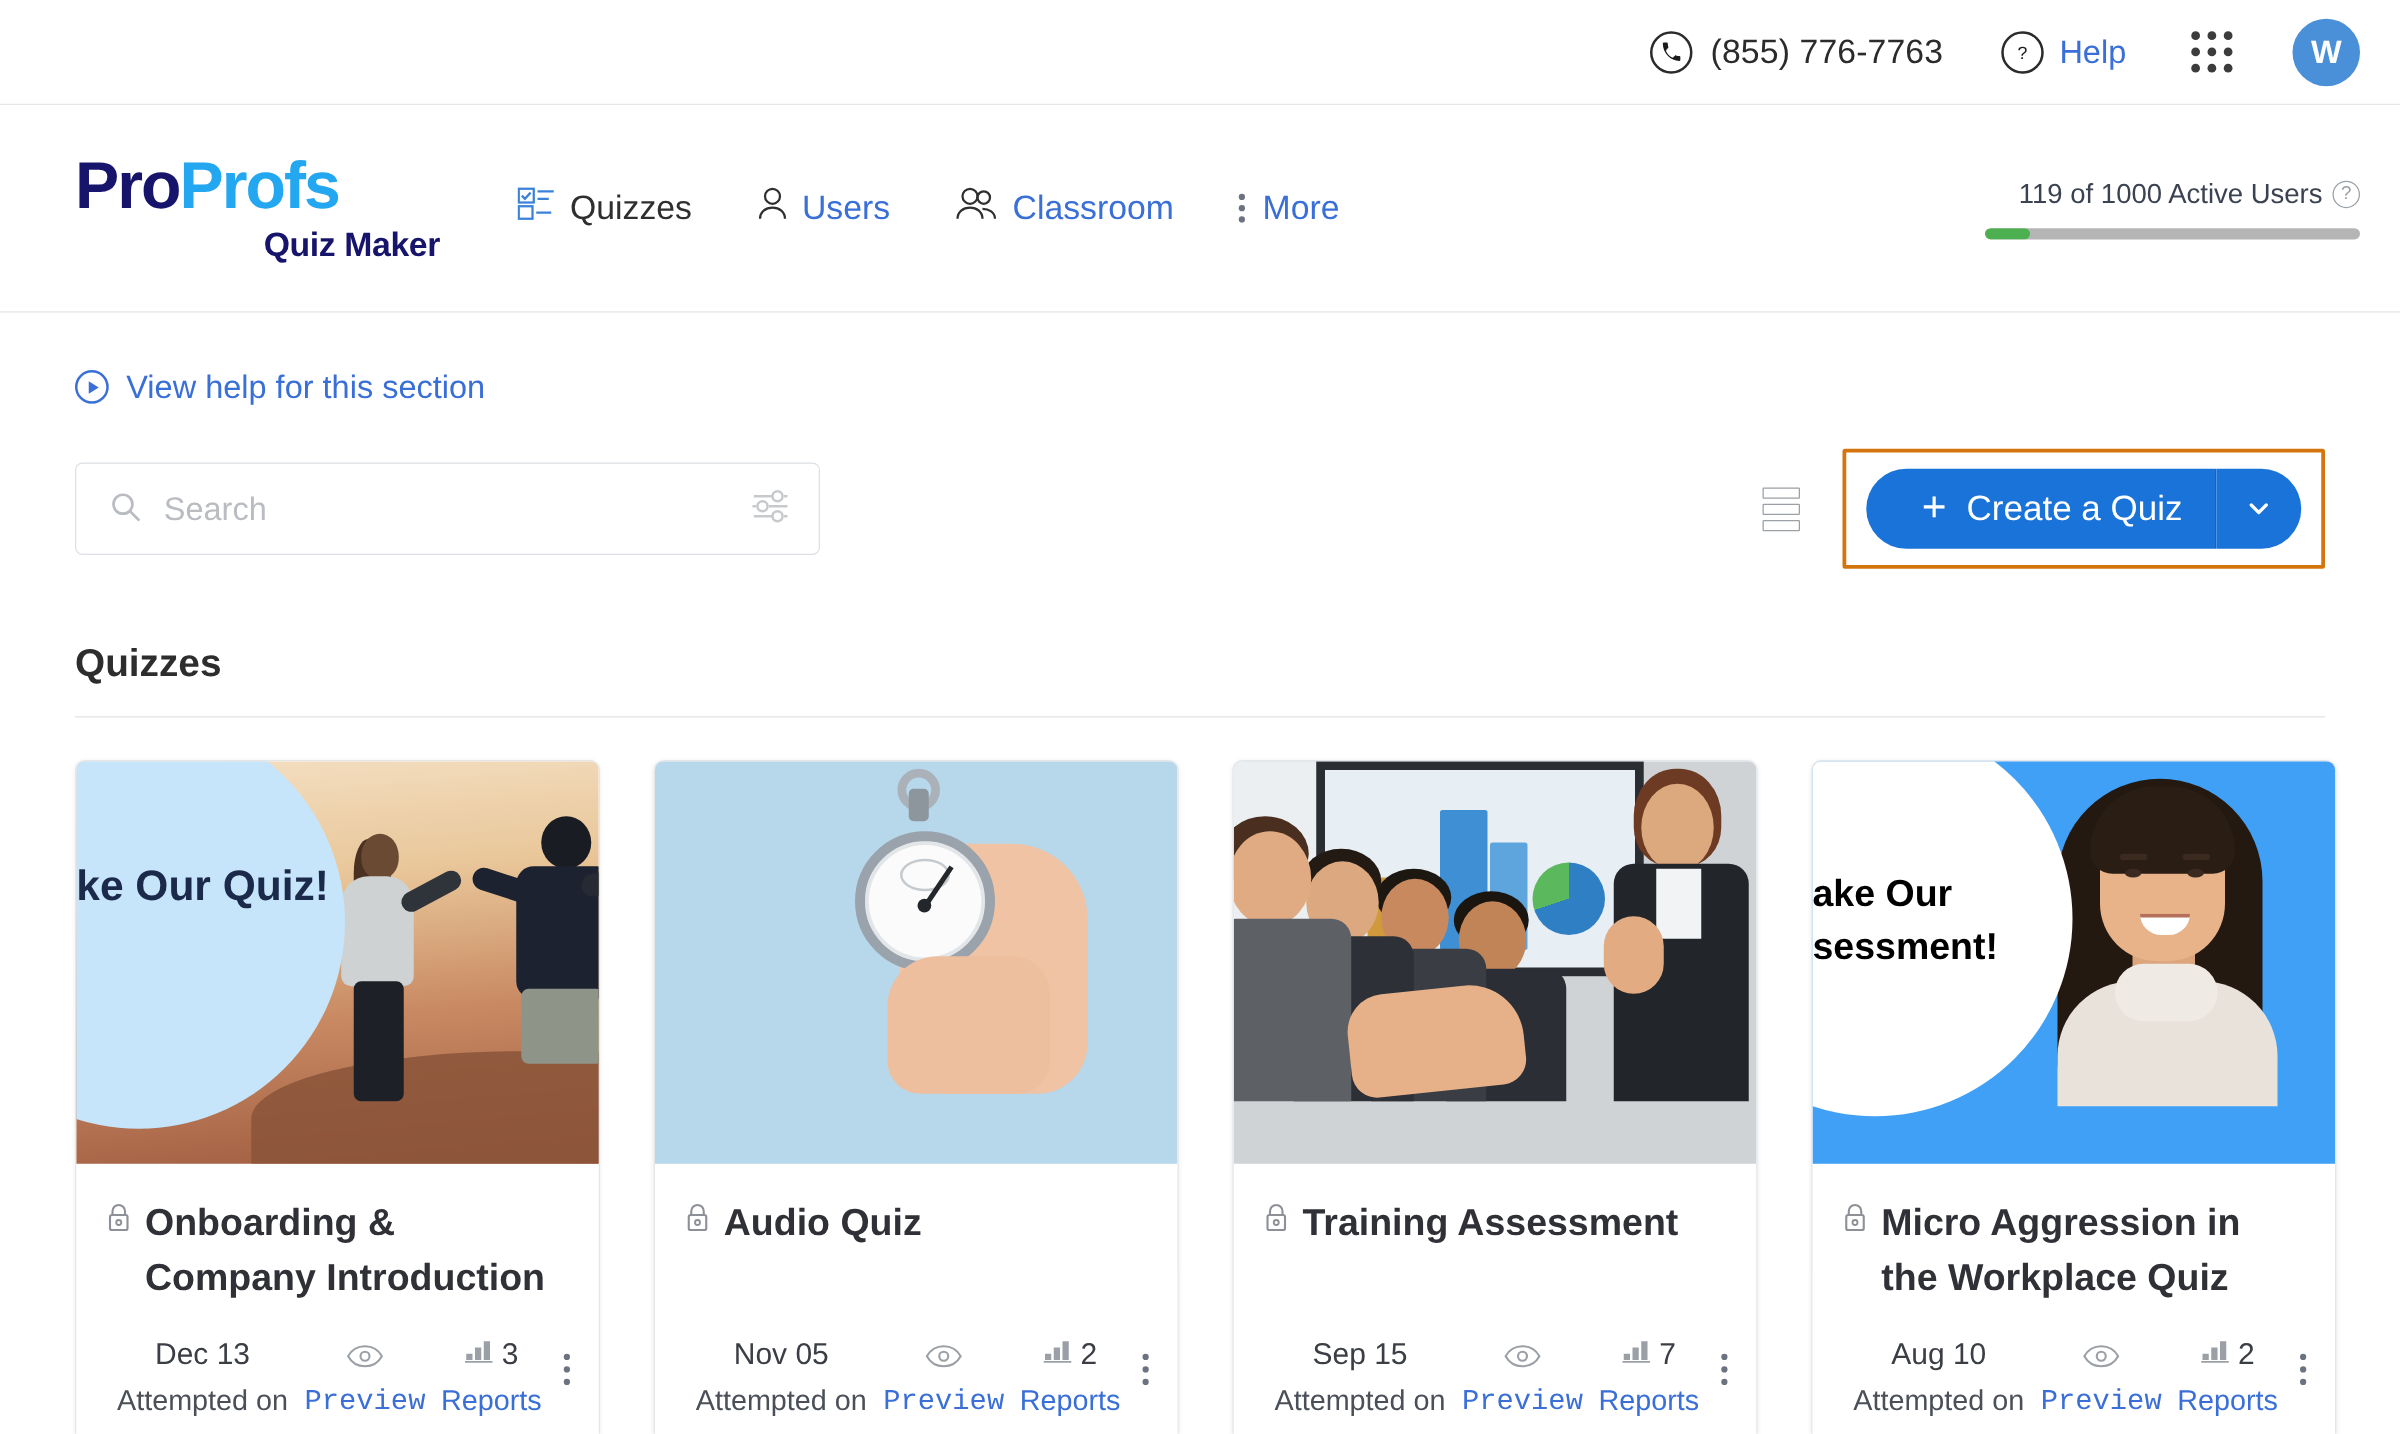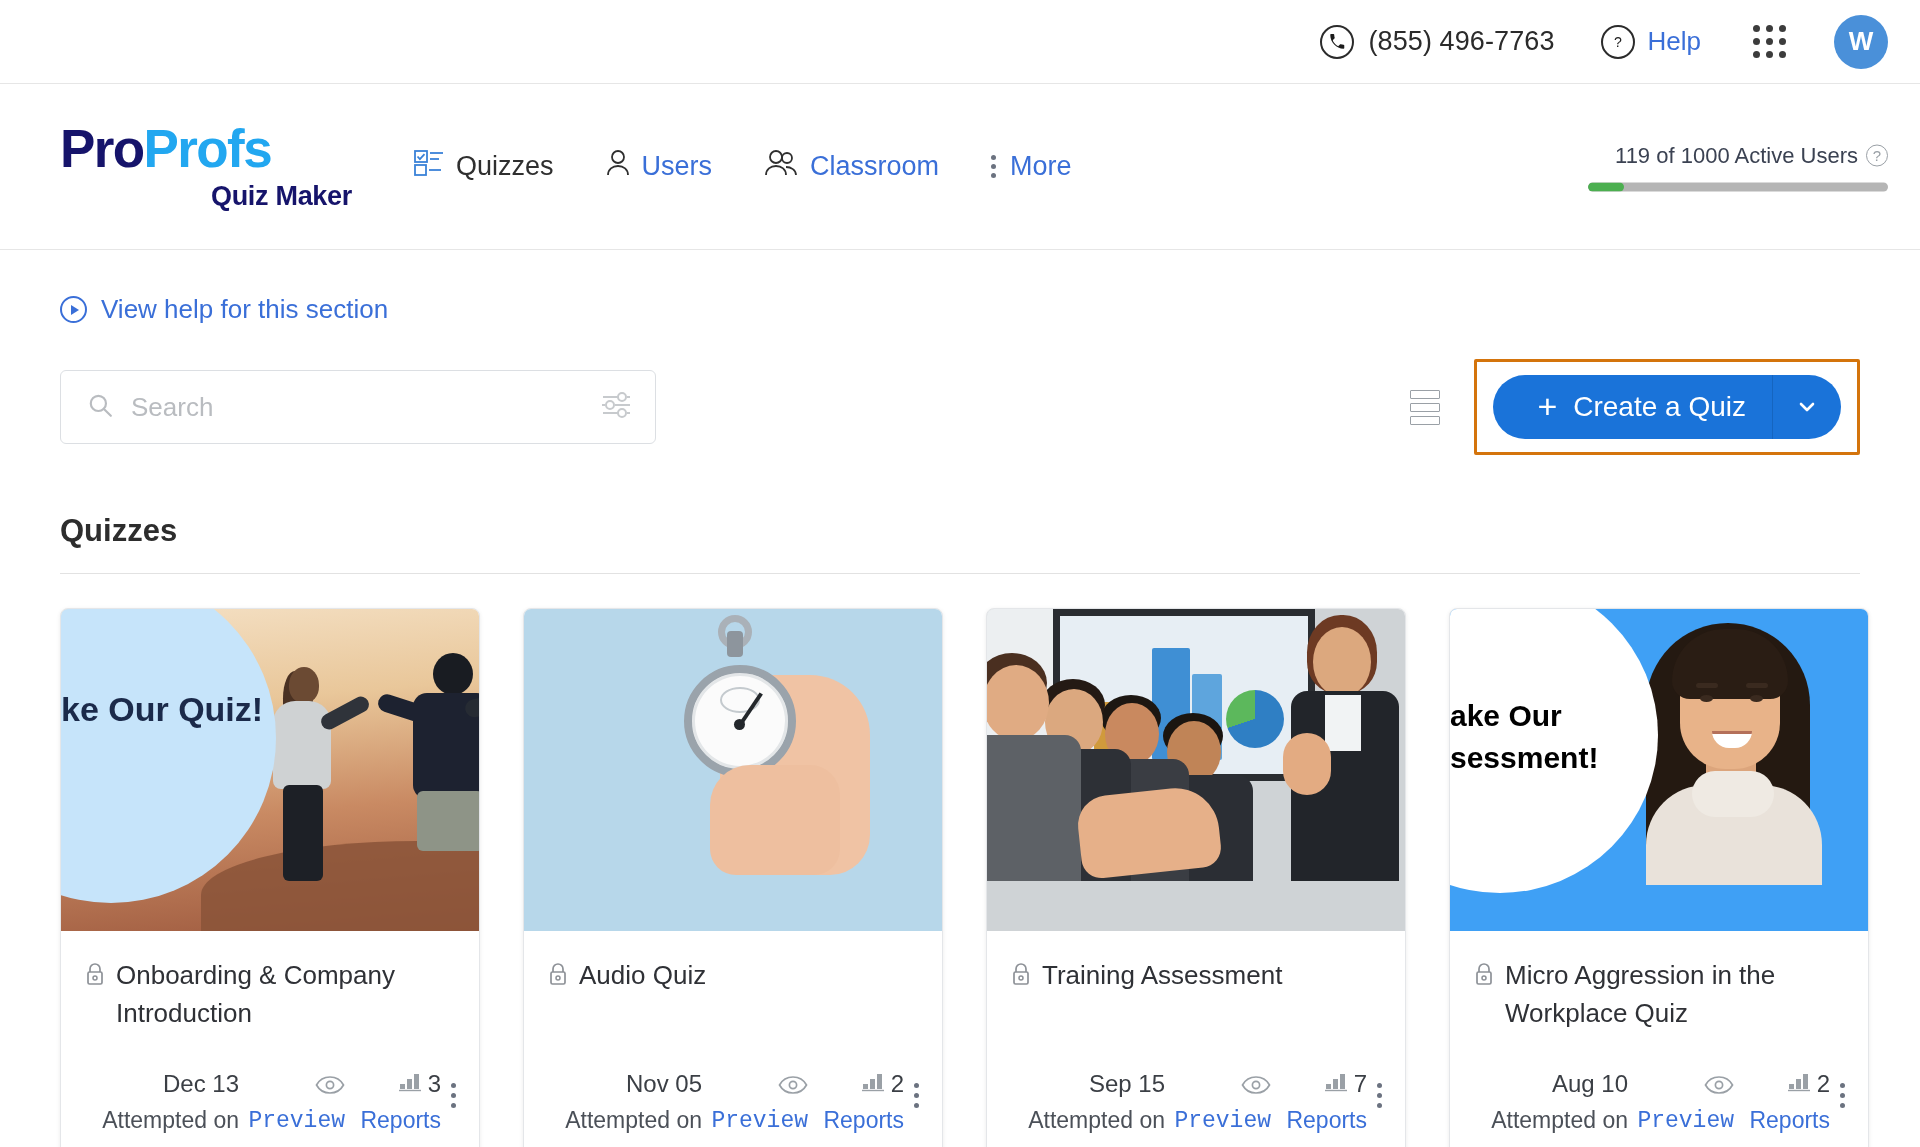--- a/index.html
+++ b/index.html
@@ -333,28 +333,28 @@
   .t4 .collar {
     position: absolute; left: 242px; top: 162px; width: 82px; height: 46px;
     background: #efeae3; border-radius: 40px;
   }
 
   
   .card-body { padding: 26px 24px 0 24px; }
   .card-title-row { display: flex; align-items: flex-start; gap: 11px; }
   .lock-icon { flex: none; margin-top: 5px; }
   .card-title {
-    font-size: 26px; font-weight: normal; color: #2f3136; line-height: 1.45;
+    font-size: 30px; font-weight: bold; color: #2f3136; line-height: 1.45;
   }
   .card-footer {
     display: flex; align-items: flex-end; justify-content: space-between;
     padding: 0 16px 22px 24px; margin-top: 18px;
   }
   .card-meta { display: flex; align-items: flex-end; gap: 0; flex: 1; }
-  .meta-col { display: flex; flex-direction: column; align-items: flex-end; }
+  .meta-col { display: flex; flex-direction: column; align-items: center; }
   .meta-col.date { min-width: 154px; }
   .meta-col.preview { min-width: 106px; font-family: Liberation Mono, monospace; }
   .meta-col.reports { min-width: 96px; }
   .meta-top {
     font-size: 24px; color: #3b3f45; height: 34px; display: flex;
     align-items: center; justify-content: center; gap: 4px;
   }
   .meta-sub { font-size: 23px; color: #4b5058; margin-top: 6px; }
   .meta-sub.link { color: #3a6fd8; cursor: pointer; }
   .kebab { display: flex; flex-direction: column; gap: 5px; padding: 6px 10px 26px 10px; cursor: pointer; }
@@ -364,21 +364,21 @@
 </head>
 <body>
 
 <div class="topbar">
   <div class="phone">
     <span class="circ-icon">
       <svg width="18" height="18" viewBox="0 0 24 24" fill="#1b1b1b">
         <path d="M6.6 10.8c1.5 3 4 5.4 7 6.9l2.3-2.3c.3-.3.7-.4 1.1-.3 1.2.4 2.4.6 3.7.6.6 0 1 .4 1 1V20c0 .6-.4 1-1 1C11.3 21 3 12.7 3 2.4c0-.6.4-1 1-1h3.3c.6 0 1 .4 1 1 0 1.3.2 2.5.6 3.7.1.4 0 .8-.3 1.1l-2 2z"></path>
       </svg>
     </span>
-    <span class="phone-num">(855) 496-7763</span>
+    <span class="phone-num">(855) 776-7763</span>
   </div>
 
   <div class="help-wrap">
     <span class="circ-icon">
       <svg width="20" height="20" viewBox="0 0 24 24">
           <text x="12" y="18" font-size="17" font-family="Liberation Sans, sans-serif" text-anchor="middle" fill="#1b1b1b">?</text>
         </svg>
     </span>
     <span class="help-text">Help</span>
   </div>

